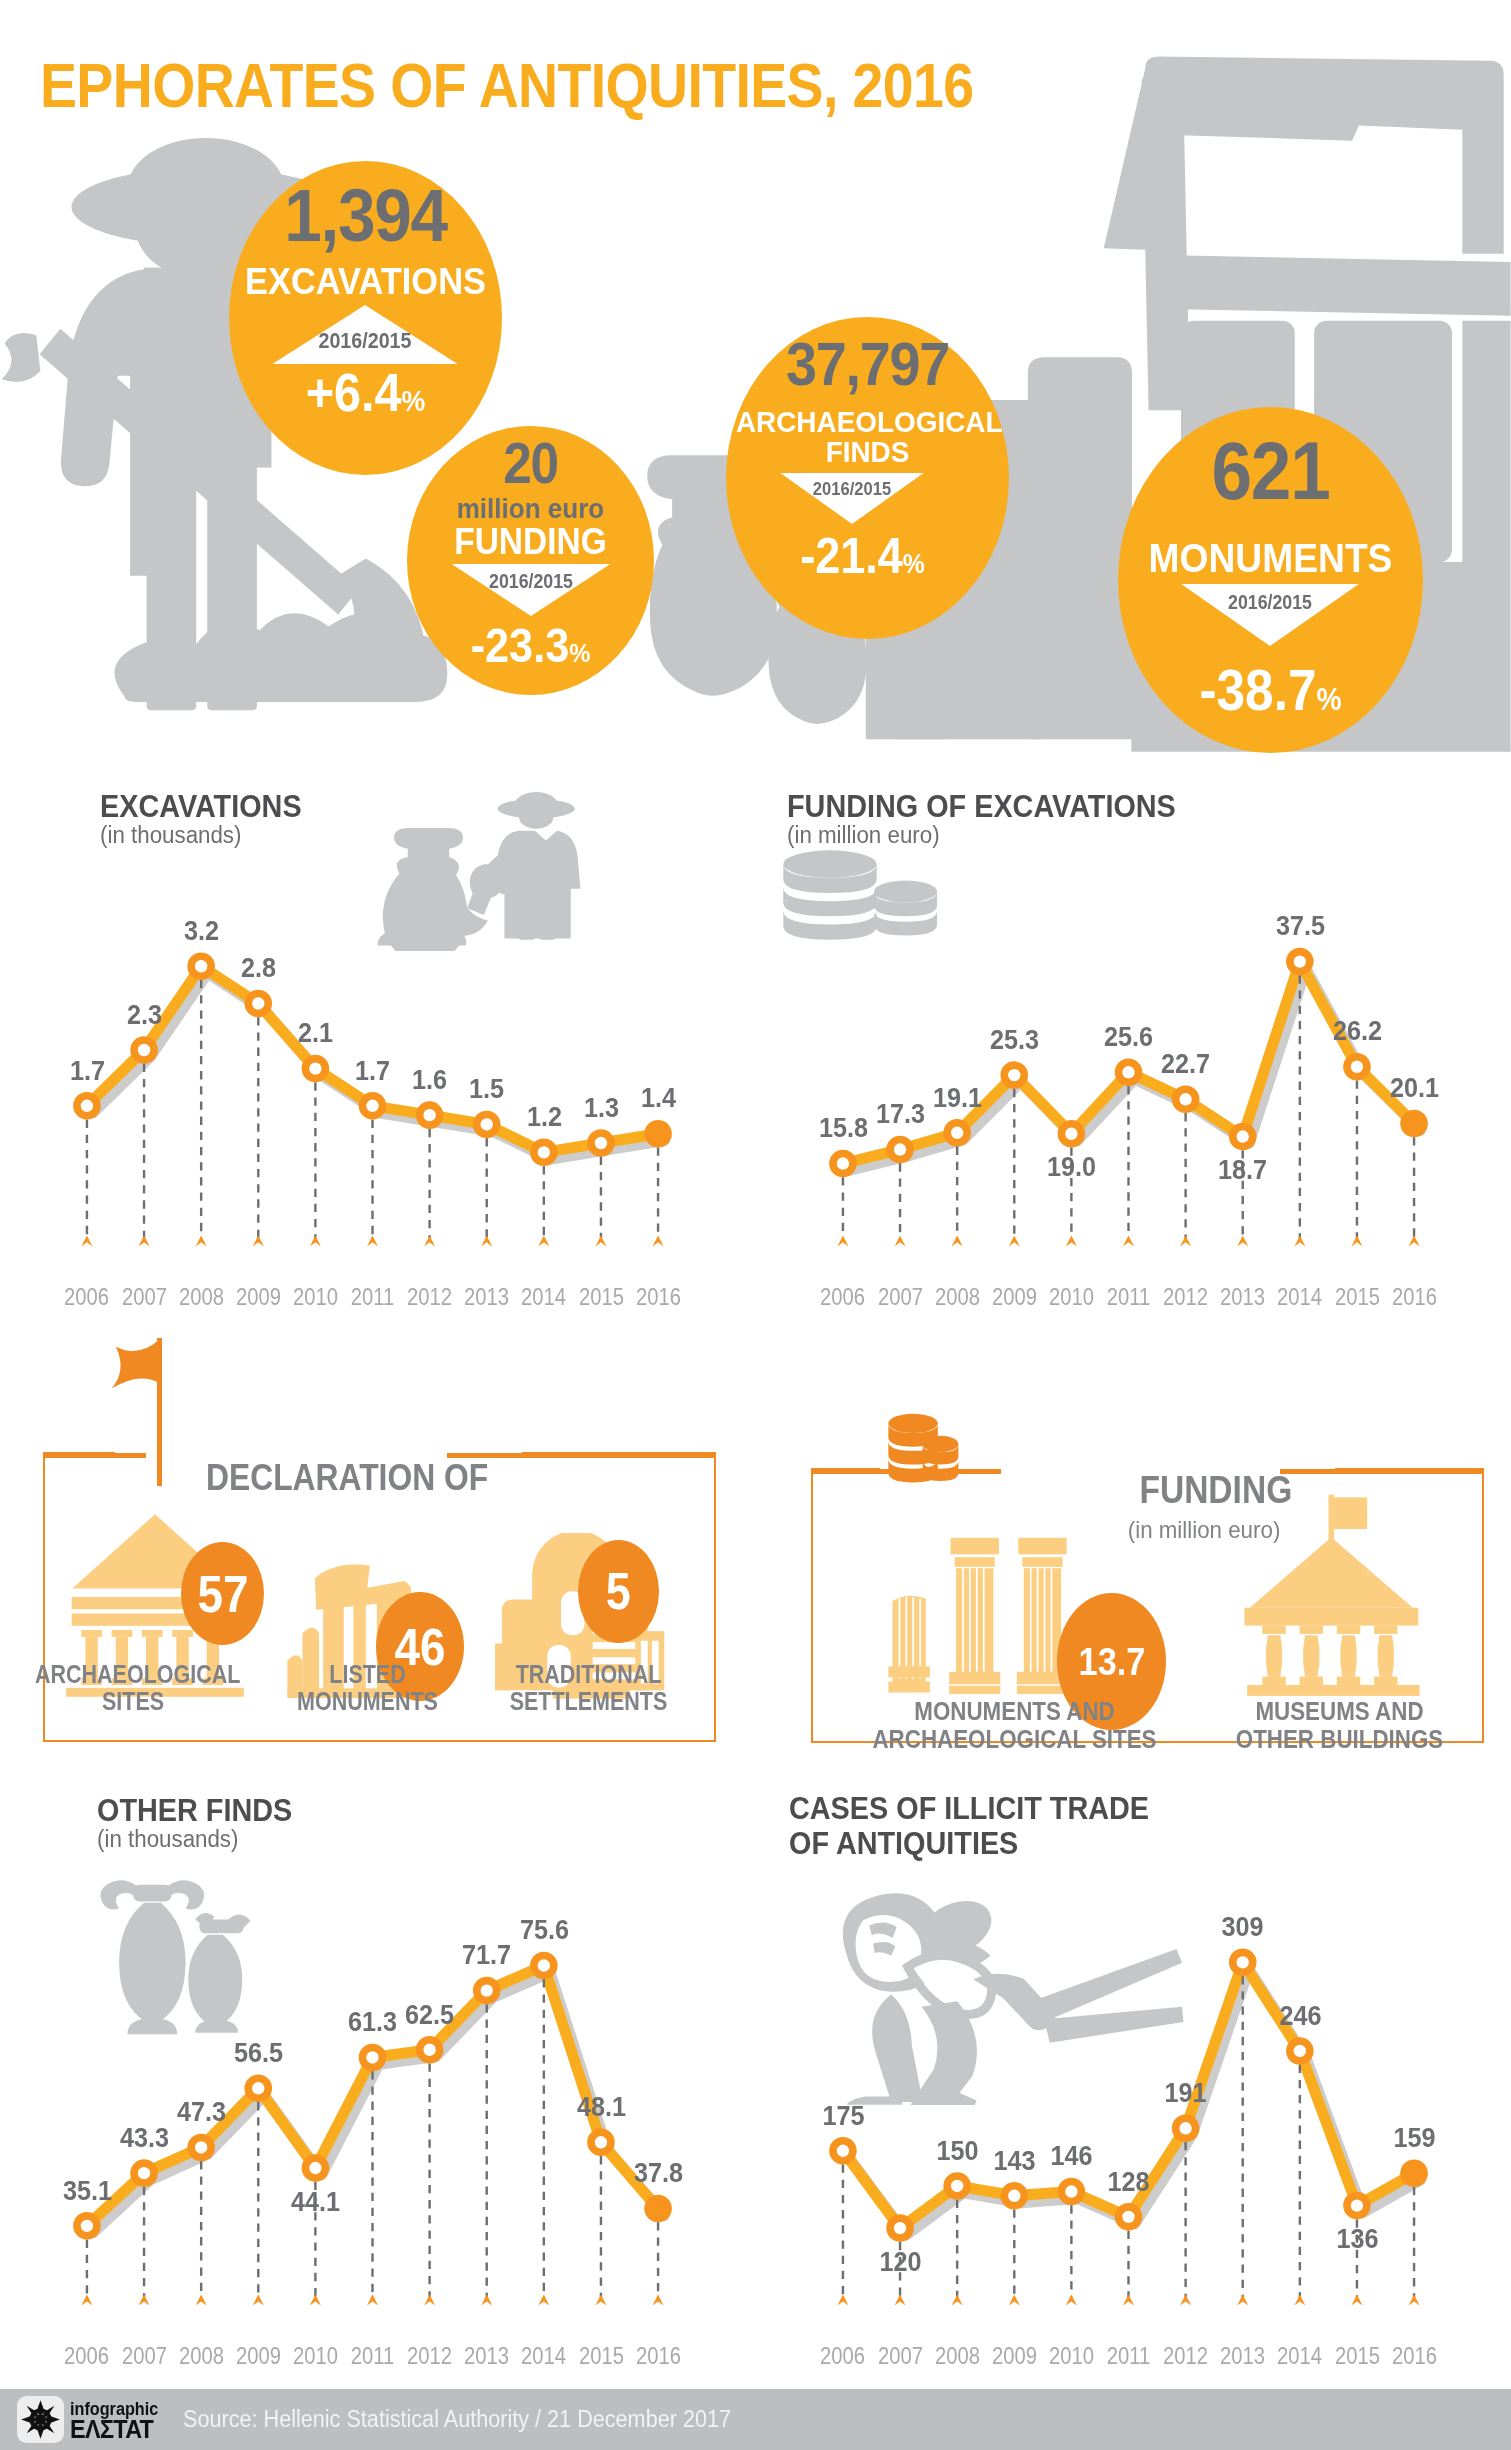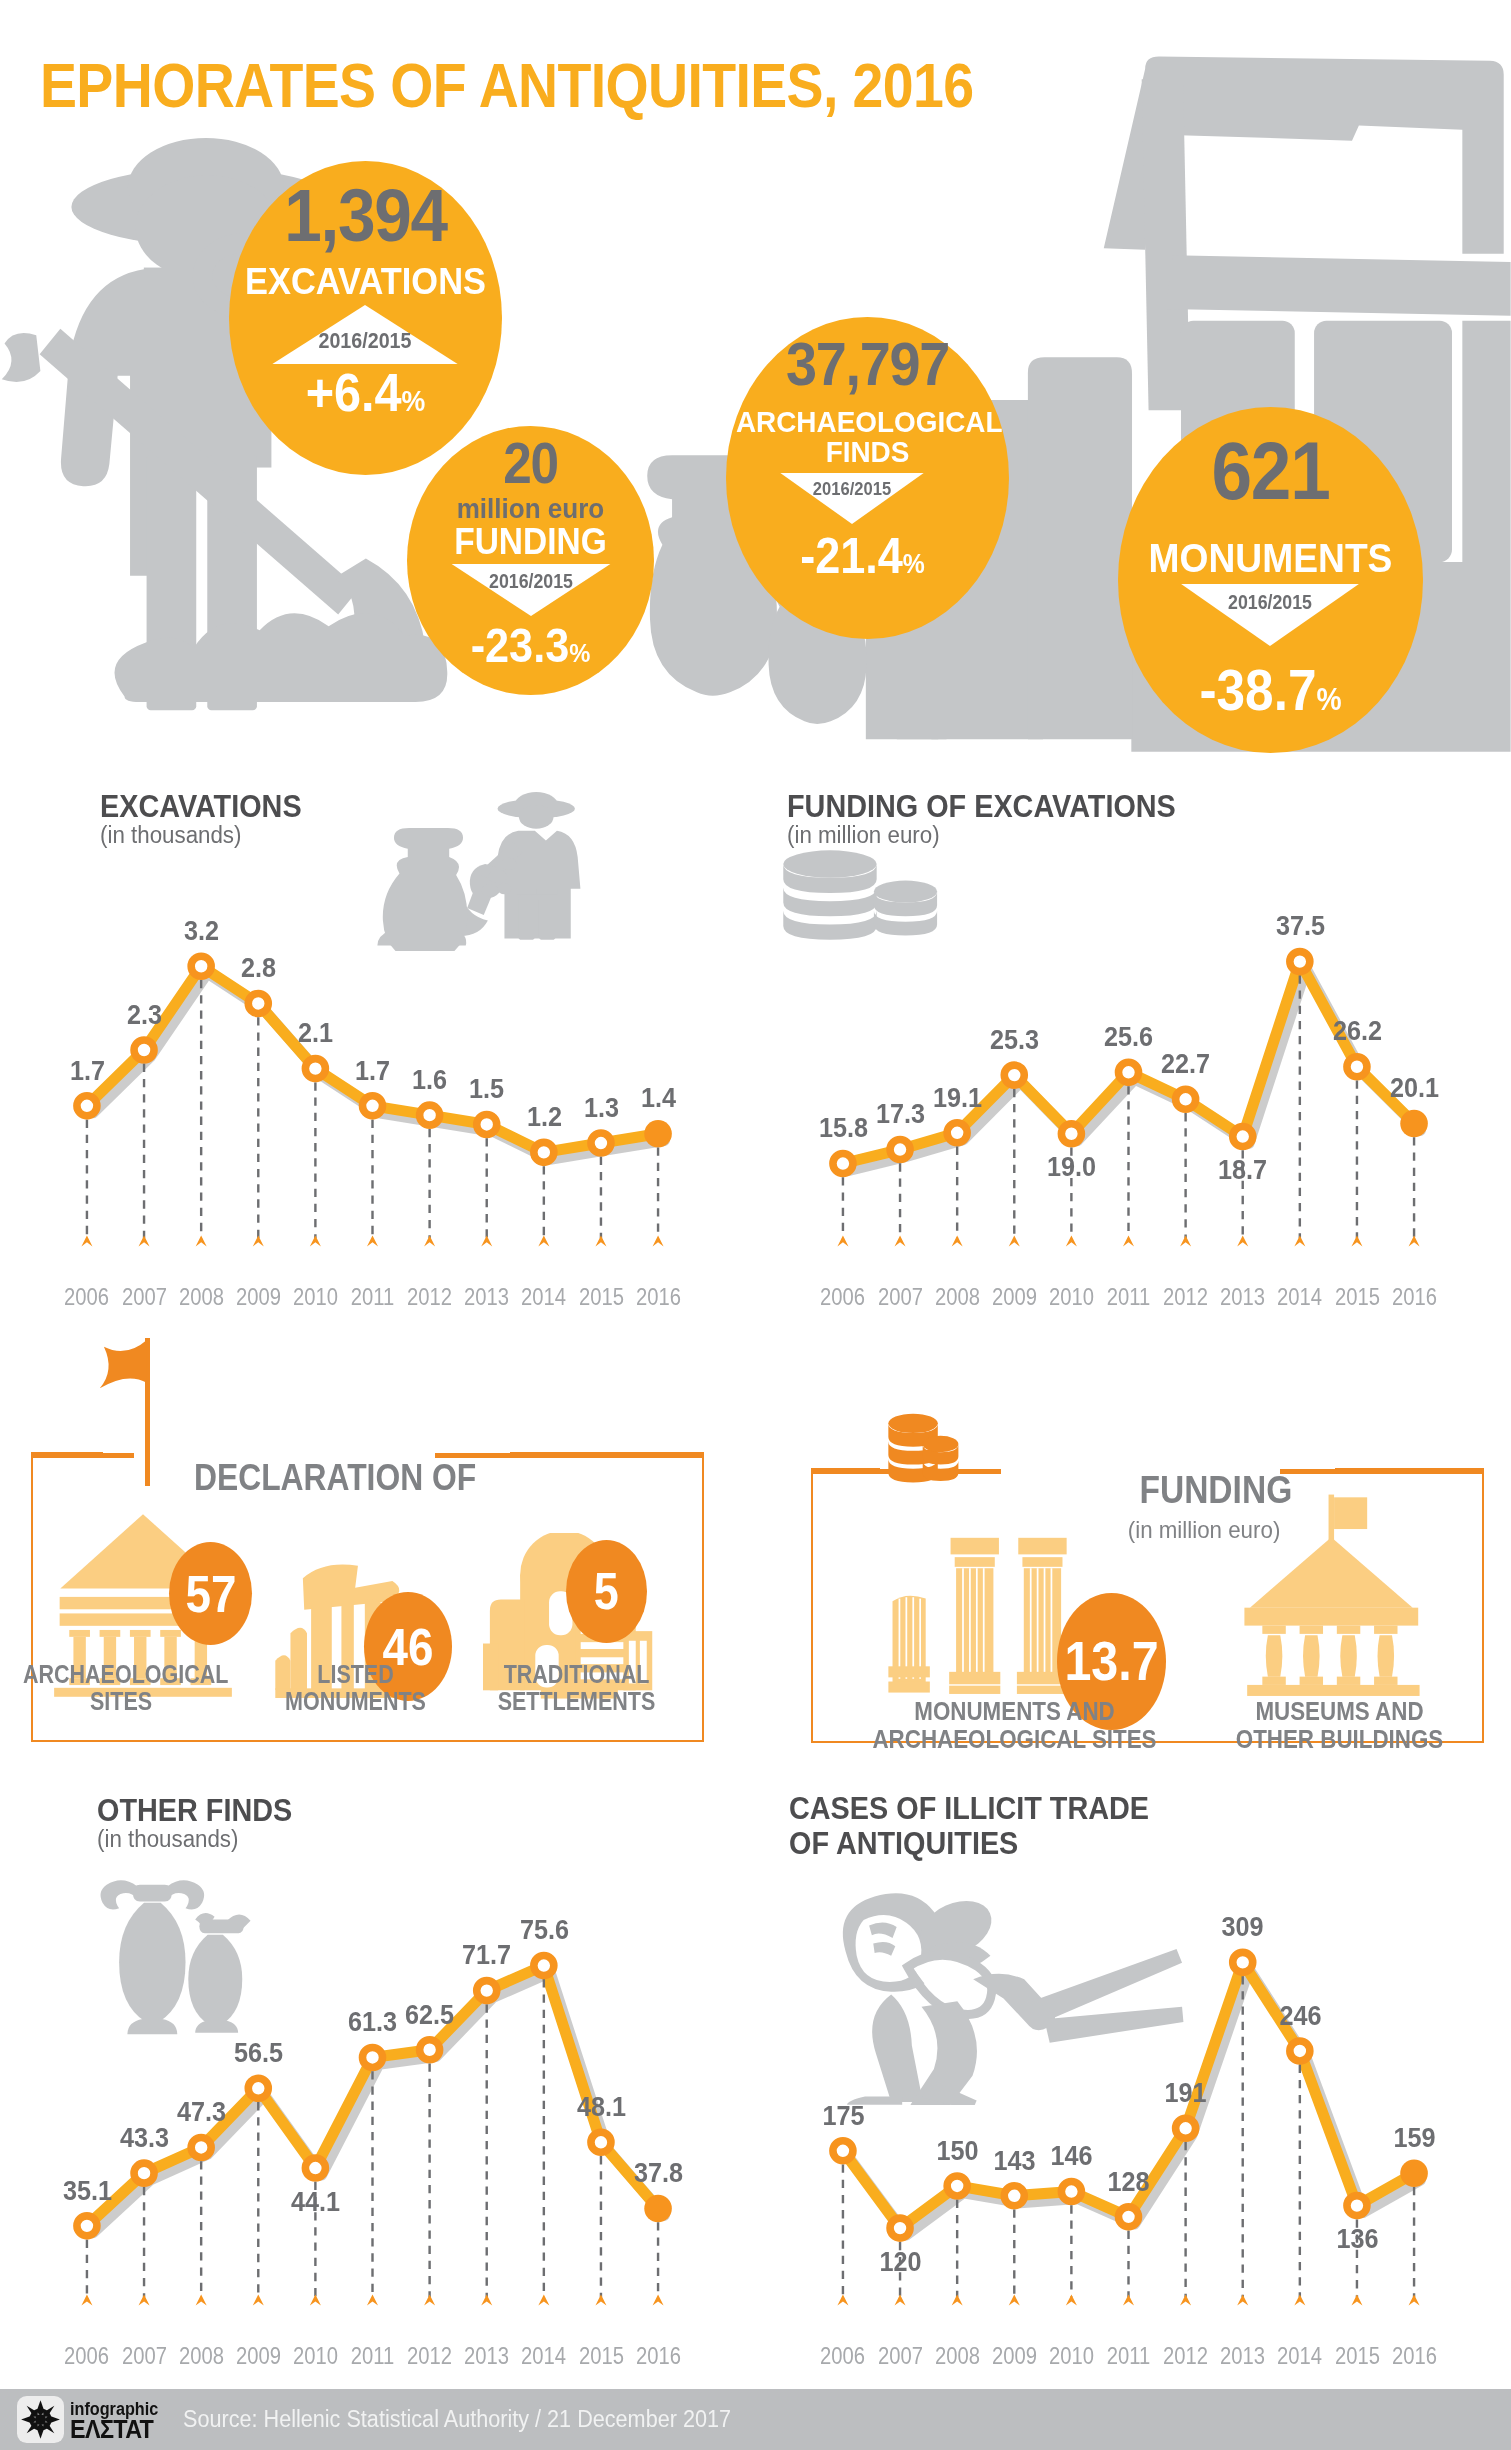--- a/index.html
+++ b/index.html
@@ -360,21 +360,21 @@
       <div class="axis-year" style="left: 212px; top: 0px; width: 69px; font-size: 23.5px;">2010</div>
       <div class="axis-year" style="left: 269px; top: 0px; width: 69px; font-size: 23.5px;">2011</div>
       <div class="axis-year" style="left: 326px; top: 0px; width: 69px; font-size: 23.5px;">2012</div>
       <div class="axis-year" style="left: 383px; top: 0px; width: 69px; font-size: 23.5px;">2013</div>
       <div class="axis-year" style="left: 440px; top: 0px; width: 69px; font-size: 23.5px;">2014</div>
       <div class="axis-year" style="left: 498px; top: 0px; width: 69px; font-size: 23.5px;">2015</div>
       <div class="axis-year" style="left: 555px; top: 0px; width: 69px; font-size: 23.5px;">2016</div>
     </div>
 </div>
 
-<div class="abs" style="left:0;top:1345px;width:756px;height:428px;">
+<div class="abs" style="left:12px;top:1345px;width:756px;height:428px;">
   <div class="panel" style="left:31px;top:107px;width:673px;height:290px;"></div>
 
   <div class="wht-mask" style="left:103px;top:102px;width:407px;height:15px;"></div>
   <div class="hr-orange" style="left:31px;top:108px;width:103px;"></div>
   <div class="hr-orange" style="left:435px;top:108px;width:269px;"></div>
   <div class="flagpole" style="left:145px;top:-7px;height:148px;"></div>
   <svg class="abs" style="left:97px;top:-8.3px;" width="54" height="57" viewBox="0 0 78 82">
     <path d="M72 4 q-30 26 -62 10 q16 34 -6 60 q40 -24 68 -8z" fill="#F08921"></path>
   </svg>
   <div class="panel-title abs" style="left:171px;top:112px;font-size:37px;">DECLARATION OF</div>
@@ -520,21 +520,21 @@
       <g stroke="#ffffff" stroke-width="2.5">
         <line x1="208" y1="48" x2="208" y2="200"></line>
           <line x1="218" y1="48" x2="218" y2="200"></line>
         <line x1="228" y1="48" x2="228" y2="200"></line>
           <line x1="238" y1="48" x2="238" y2="200"></line>
       </g>
       <rect x="188" y="198" width="74" height="18"></rect>
         <rect x="188" y="218" width="74" height="12"></rect>
     </g>
   </svg>
-  <div class="circ-badge" style="left:301px;top:248px;width:109px;height:137px;font-size:55px;">
+  <div class="circ-badge" style="left:301px;top:248px;width:109px;height:137px;font-size:39px;">
     <span>13.7</span>
   </div>
   <div class="icon-lbl abs" style="left:86px;top:352px;width:345px;font-size:26px;">
     <div>MONUMENTS AND</div>
     <div>ARCHAEOLOGICAL SITES</div>
   </div>
 
   <svg class="abs" style="left:476px;top:144px;" width="200" height="207" viewBox="0 0 290 300">
     <g fill="#FBCE82">
       <rect x="140" y="8" width="8" height="95"></rect>

